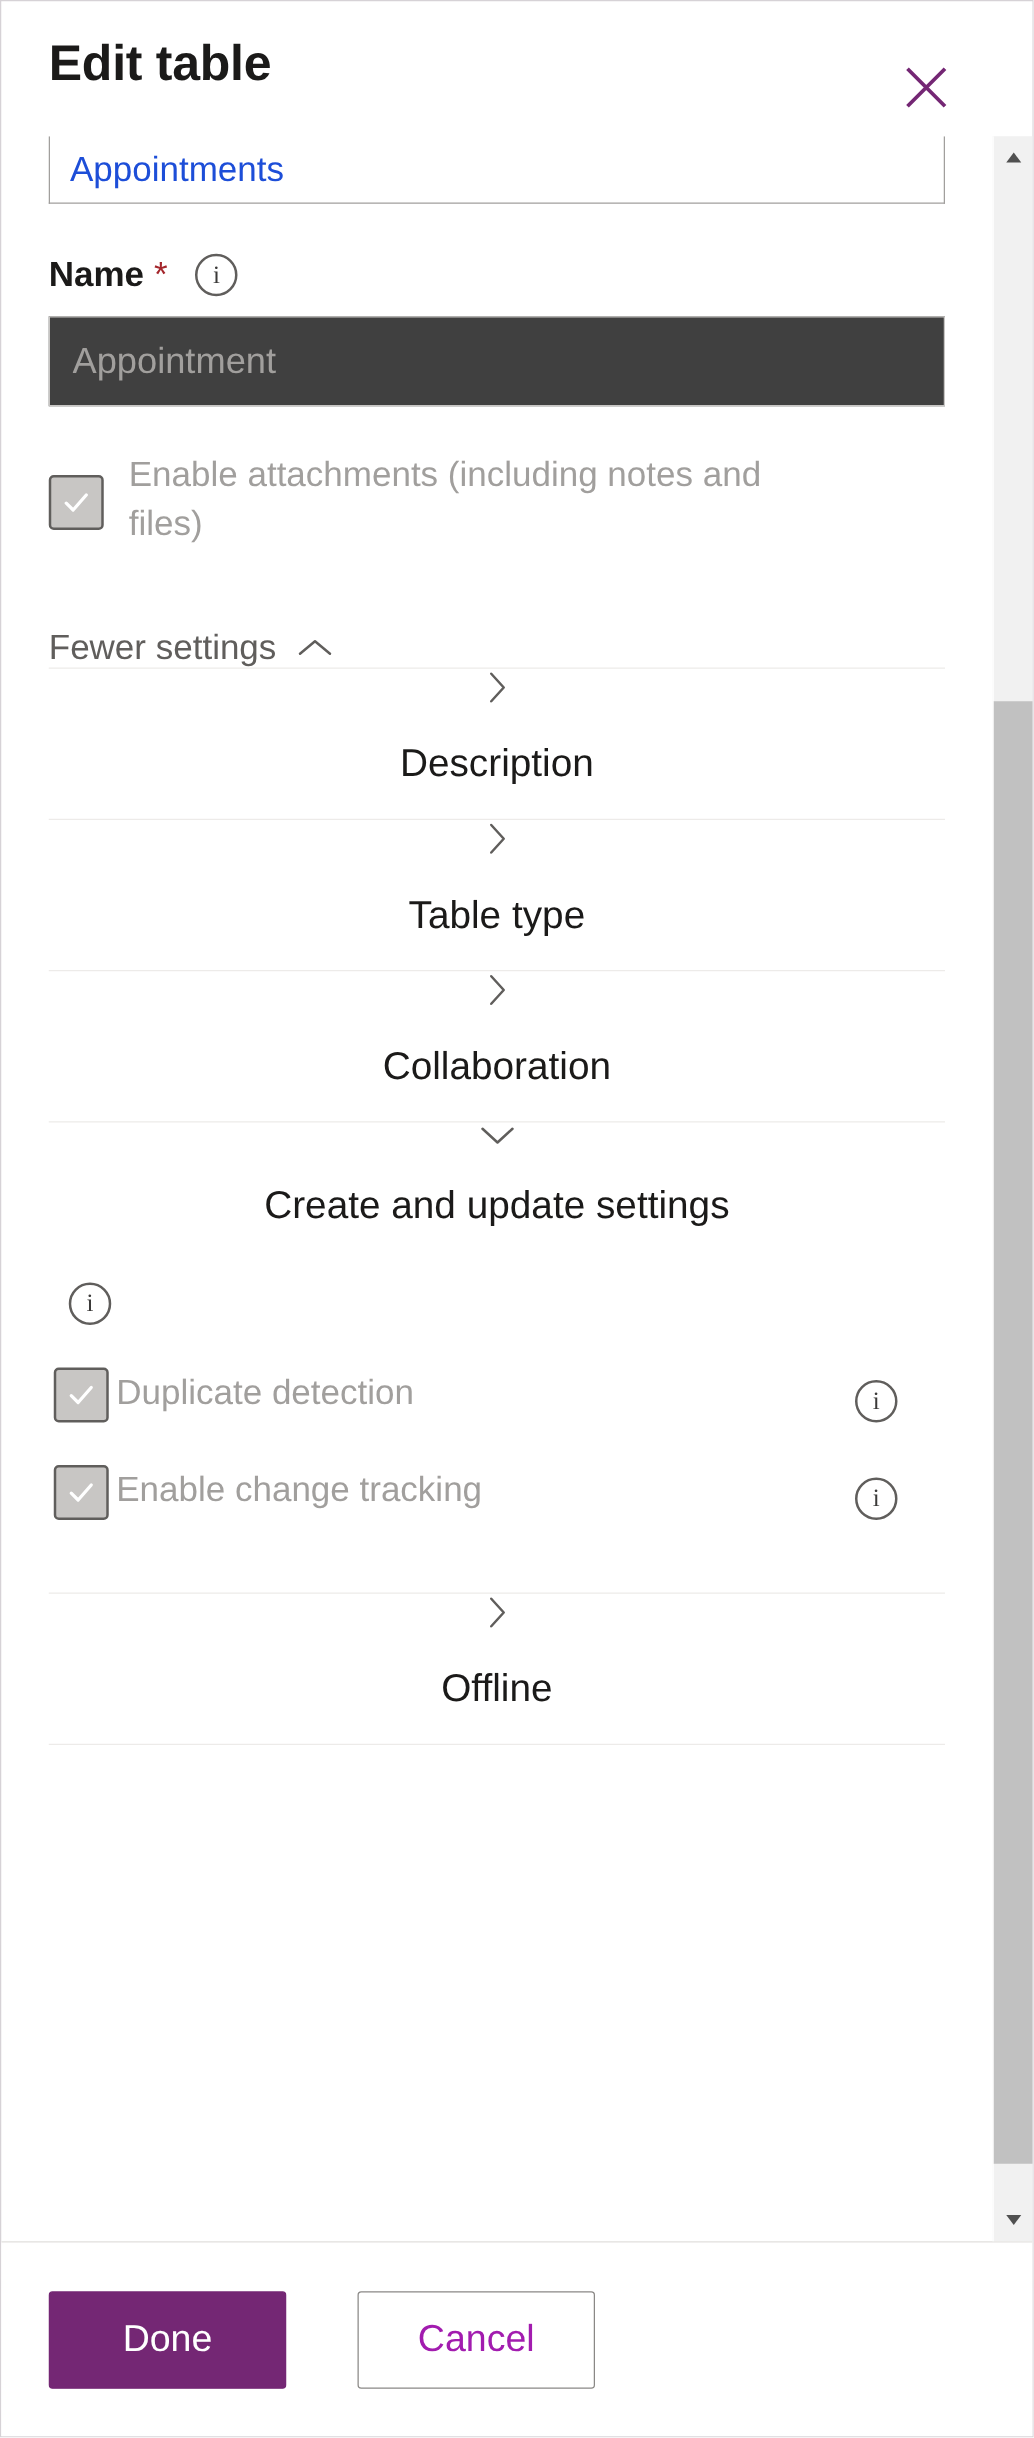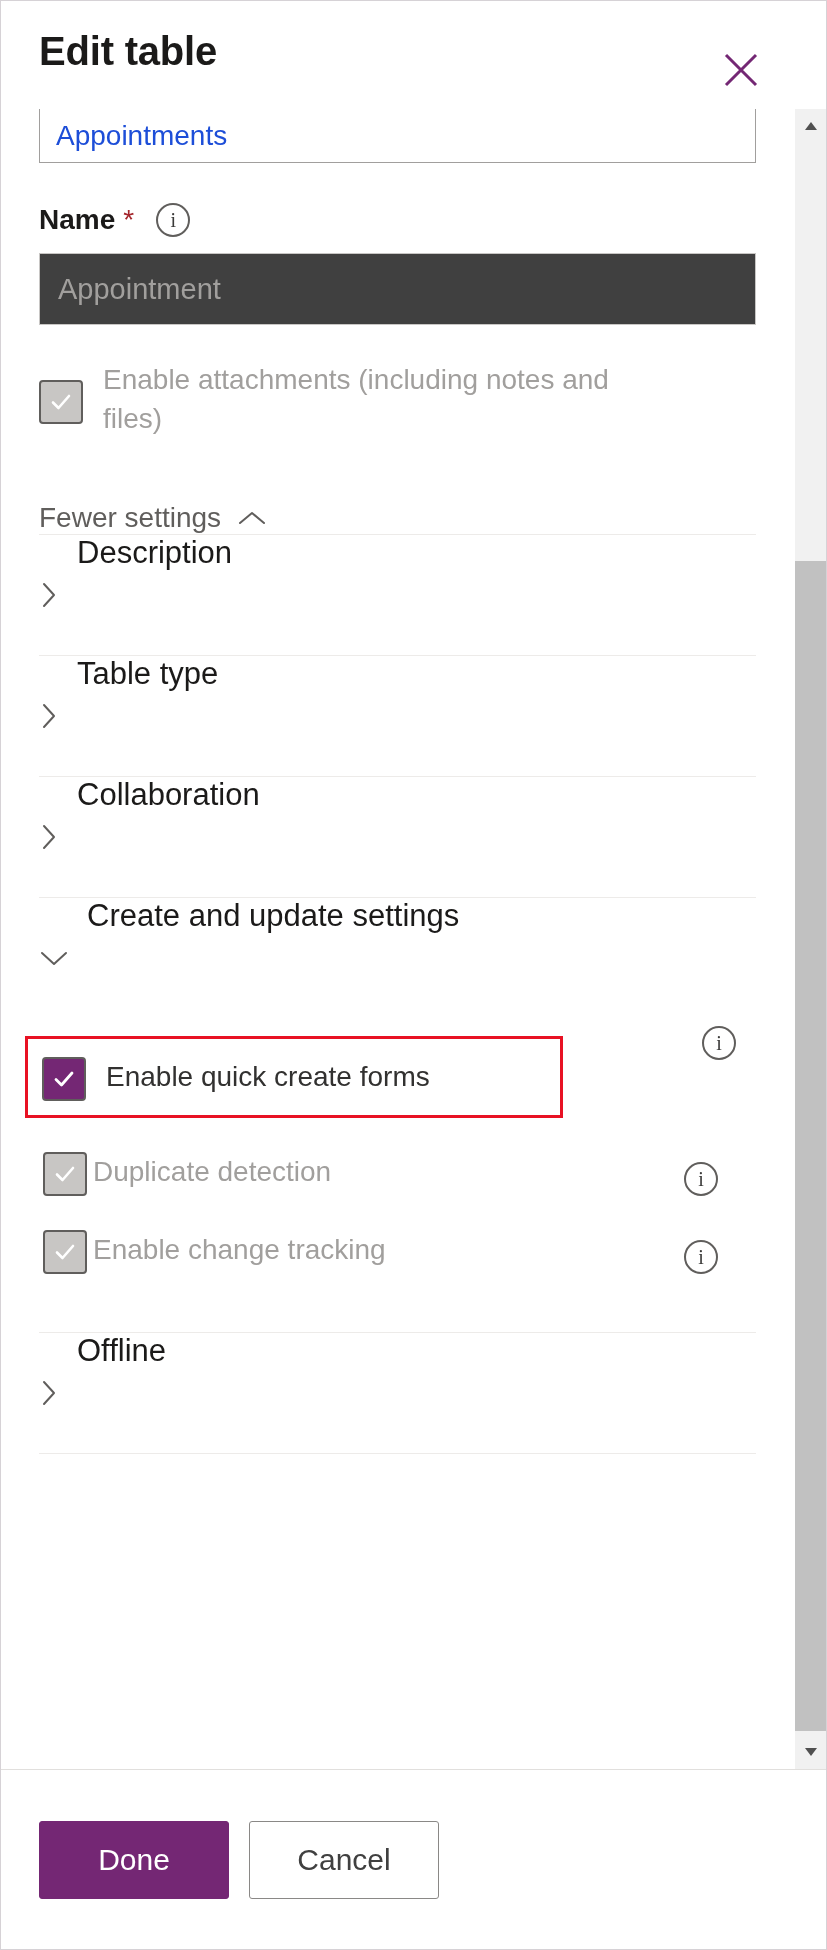--- a/index.html
+++ b/index.html
@@ -170,23 +170,25 @@
 
   .divider {
     height: 1px;
     background: #edebe9;
     width: 100%;
   }
 
   
   .accordion-row {
     display: flex;
-    gap: 18px;
+    align-items: center;
+    gap: 28px;
     height: 120px;
     cursor: pointer;
+    flex-direction: column;
   }
   .accordion-label { font-size: 31px; color: #1b1a19; }
   .chev { flex: 0 0 auto; display: flex; align-items: center; }
 
   
   .group-children { padding-left: 4px; }
 
   .setting-row {
     display: flex;
     align-items: flex-start;
@@ -239,21 +241,21 @@
     left: 0;
     width: 32px;
     background: #c1c1c1;
     cursor: pointer;
   }
 
   
   .panel-footer {
     flex: 0 0 auto;
     border-top: 1px solid #e1dfdd;
-    height: 180px;
+    height: 156px;
     display: flex;
     align-items: center;
     padding-left: 38px;
     gap: 20px;
     background: #ffffff;
   }
   .btn {
     height: 78px;
     min-width: 190px;
     font-size: 30px;
@@ -262,22 +264,23 @@
     cursor: pointer;
     padding: 0 24px;
   }
   .btn-primary {
     background: #742774;
     color: #ffffff;
     border: 1px solid #742774;
   }
   .btn-secondary {
     background: #ffffff;
-    color: #404040;
+    color: #a21caf;
     border: 1px solid #8a8886;
+    margin-left: 37px;
   }
 </style>
 </head>
 <body>
 
 <div class="panel">
 
   <div class="panel-header">
     <div class="panel-title">Edit table</div>
     <button class="close-button" aria-label="Close">
@@ -366,30 +369,20 @@
           <svg width="30" height="20" viewBox="0 0 30 20">
             <path d="M3 5 L15 16 L27 5" stroke="#605e5c" stroke-width="2" fill="none" stroke-linecap="round" stroke-linejoin="round"></path>
           </svg>
         </span>
         <span class="accordion-label">Create and update settings</span>
       </div>
 
       <div class="group-children">
 
         <div class="row-with-info">
-          <div class="highlight-box">
-            <div class="checkbox-row">
-              <span class="cbx checked">
-                <svg width="26" height="26" viewBox="0 0 26 26">
-                  <path d="M5 13.5 L10.5 19 L21 7" stroke="#ffffff" stroke-width="2.8" fill="none" stroke-linecap="round" stroke-linejoin="round"></path>
-                </svg>
-              </span>
-              <span class="cbx-label">Enable quick create forms</span>
-            </div>
-          </div>
           <div class="row-info-slot">
             <span class="info-icon">i</span>
           </div>
         </div>
 
         <div class="row-with-info setting-row">
           <div class="left">
             <span class="cbx disabled">
               <svg width="26" height="26" viewBox="0 0 26 26">
                 <path d="M5 13.5 L10.5 19 L21 7" stroke="#ffffff" stroke-width="2.6" fill="none" stroke-linecap="round" stroke-linejoin="round"></path>

